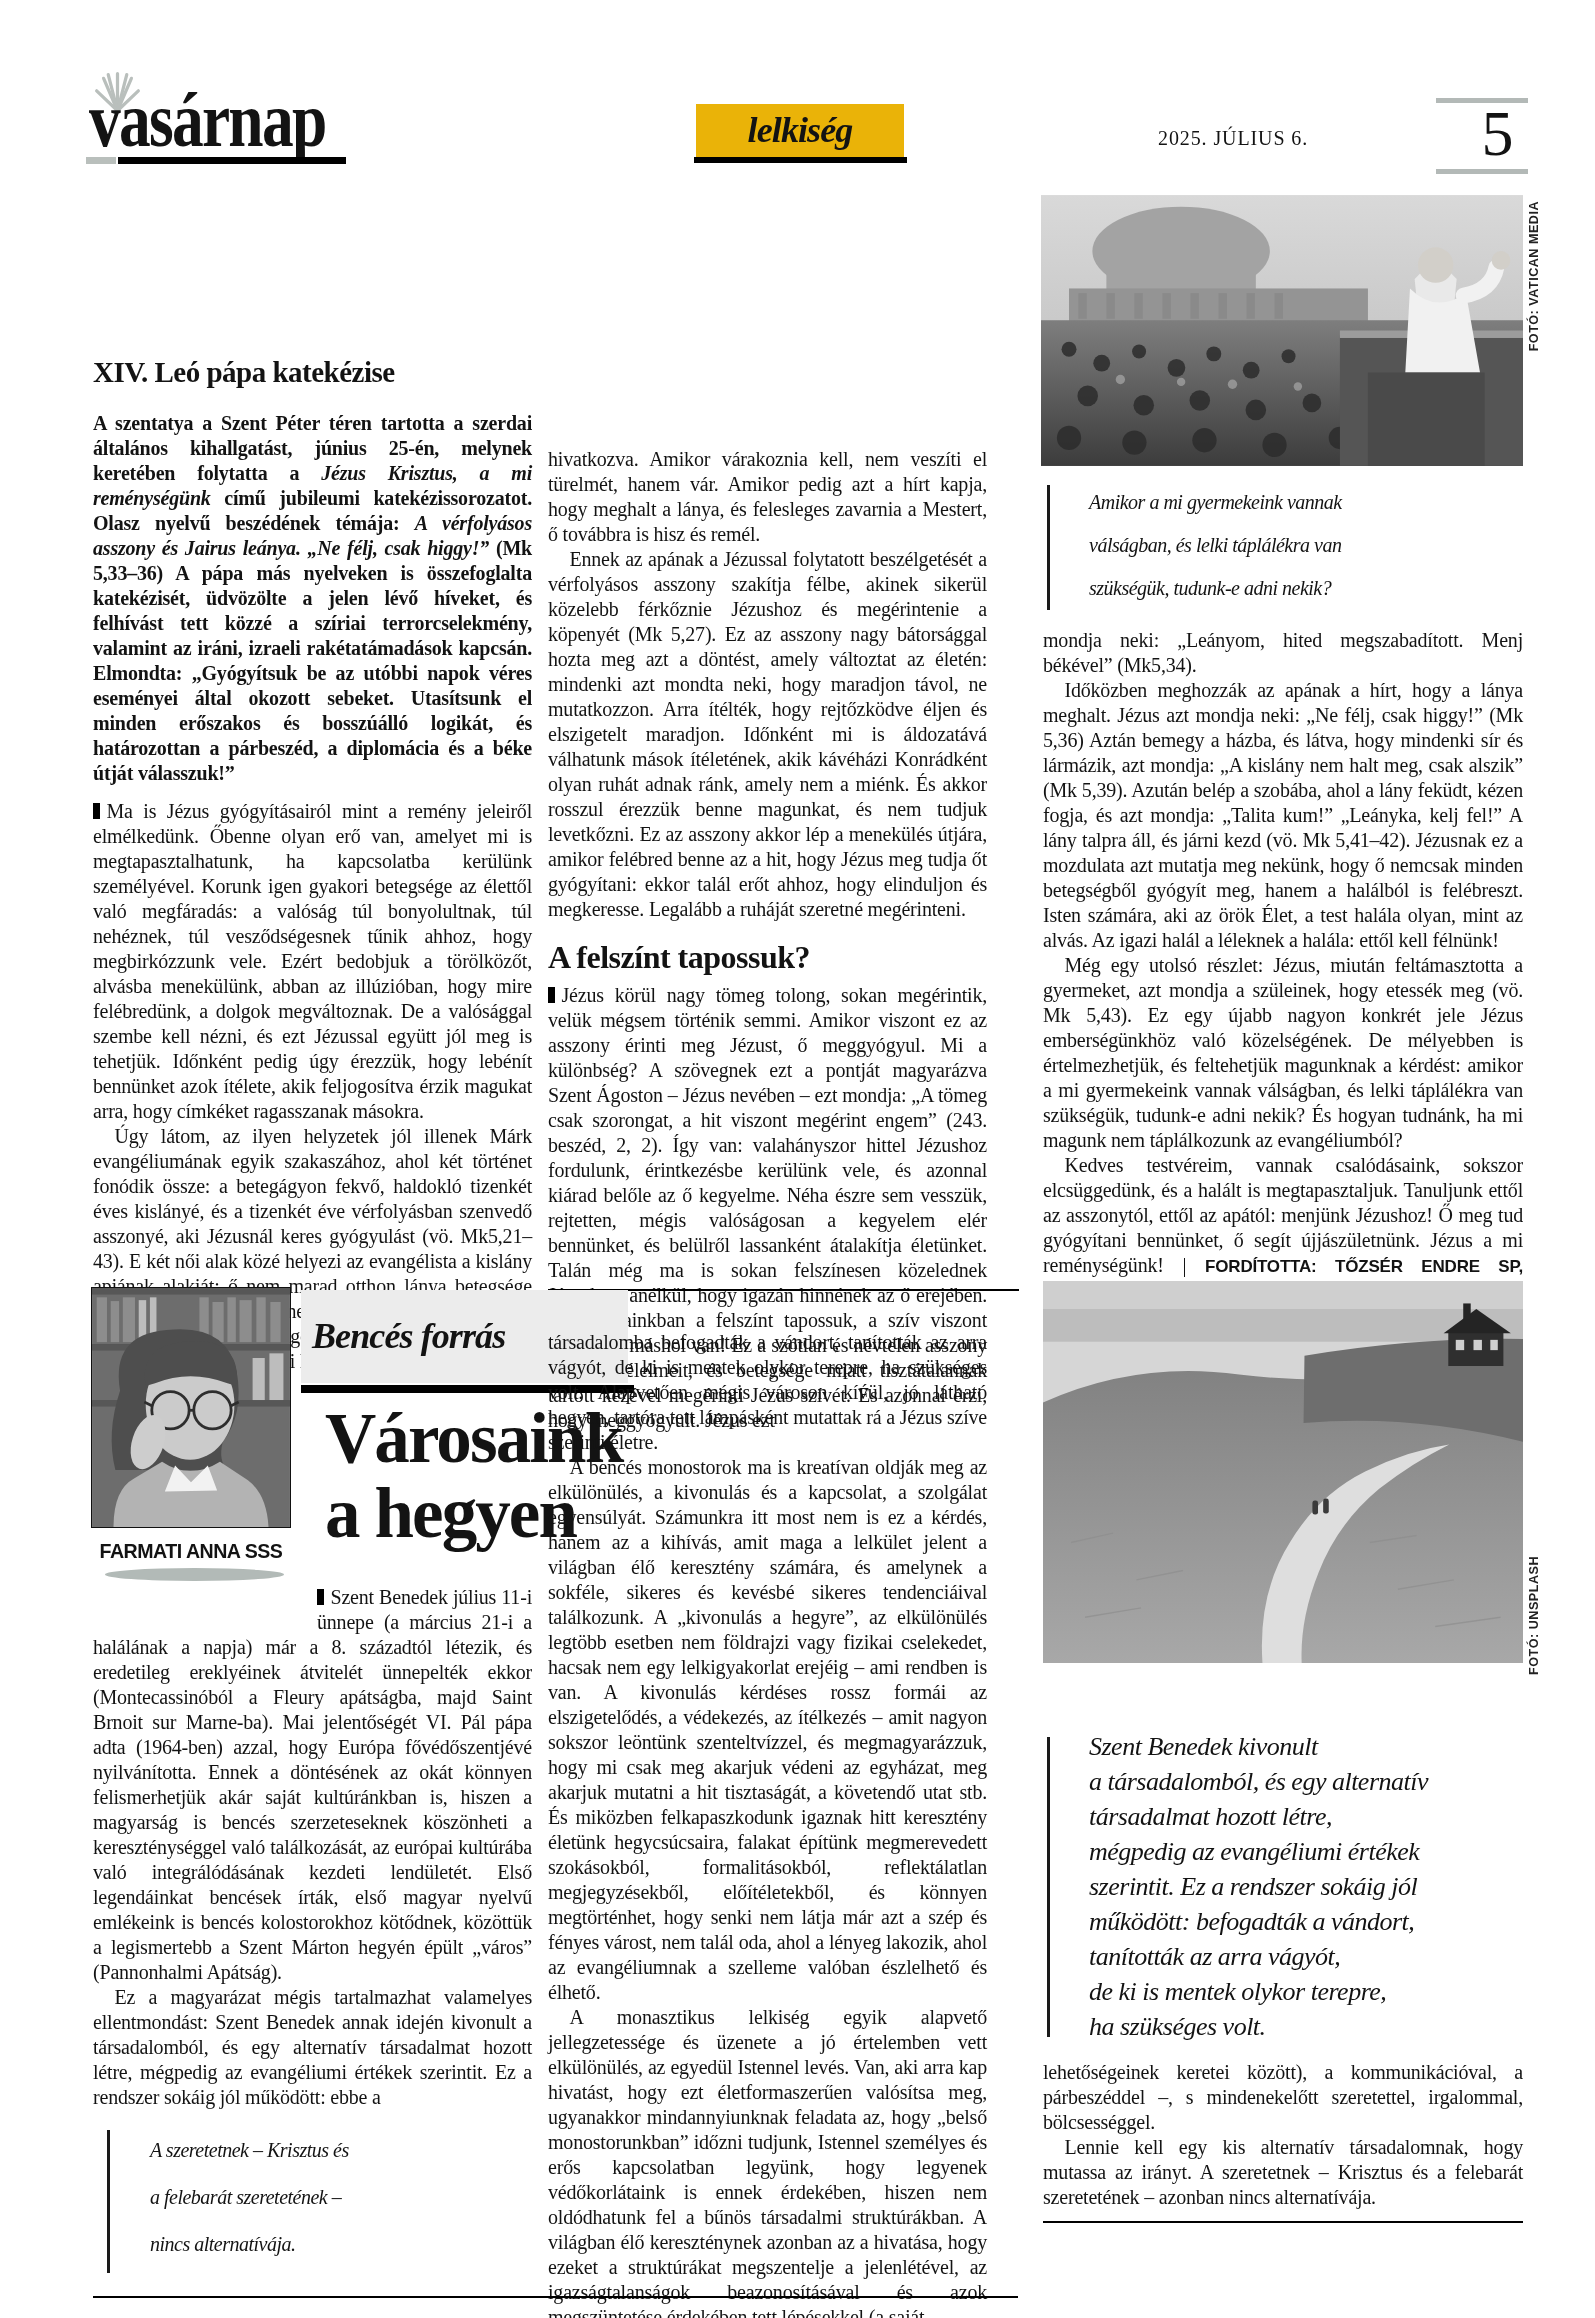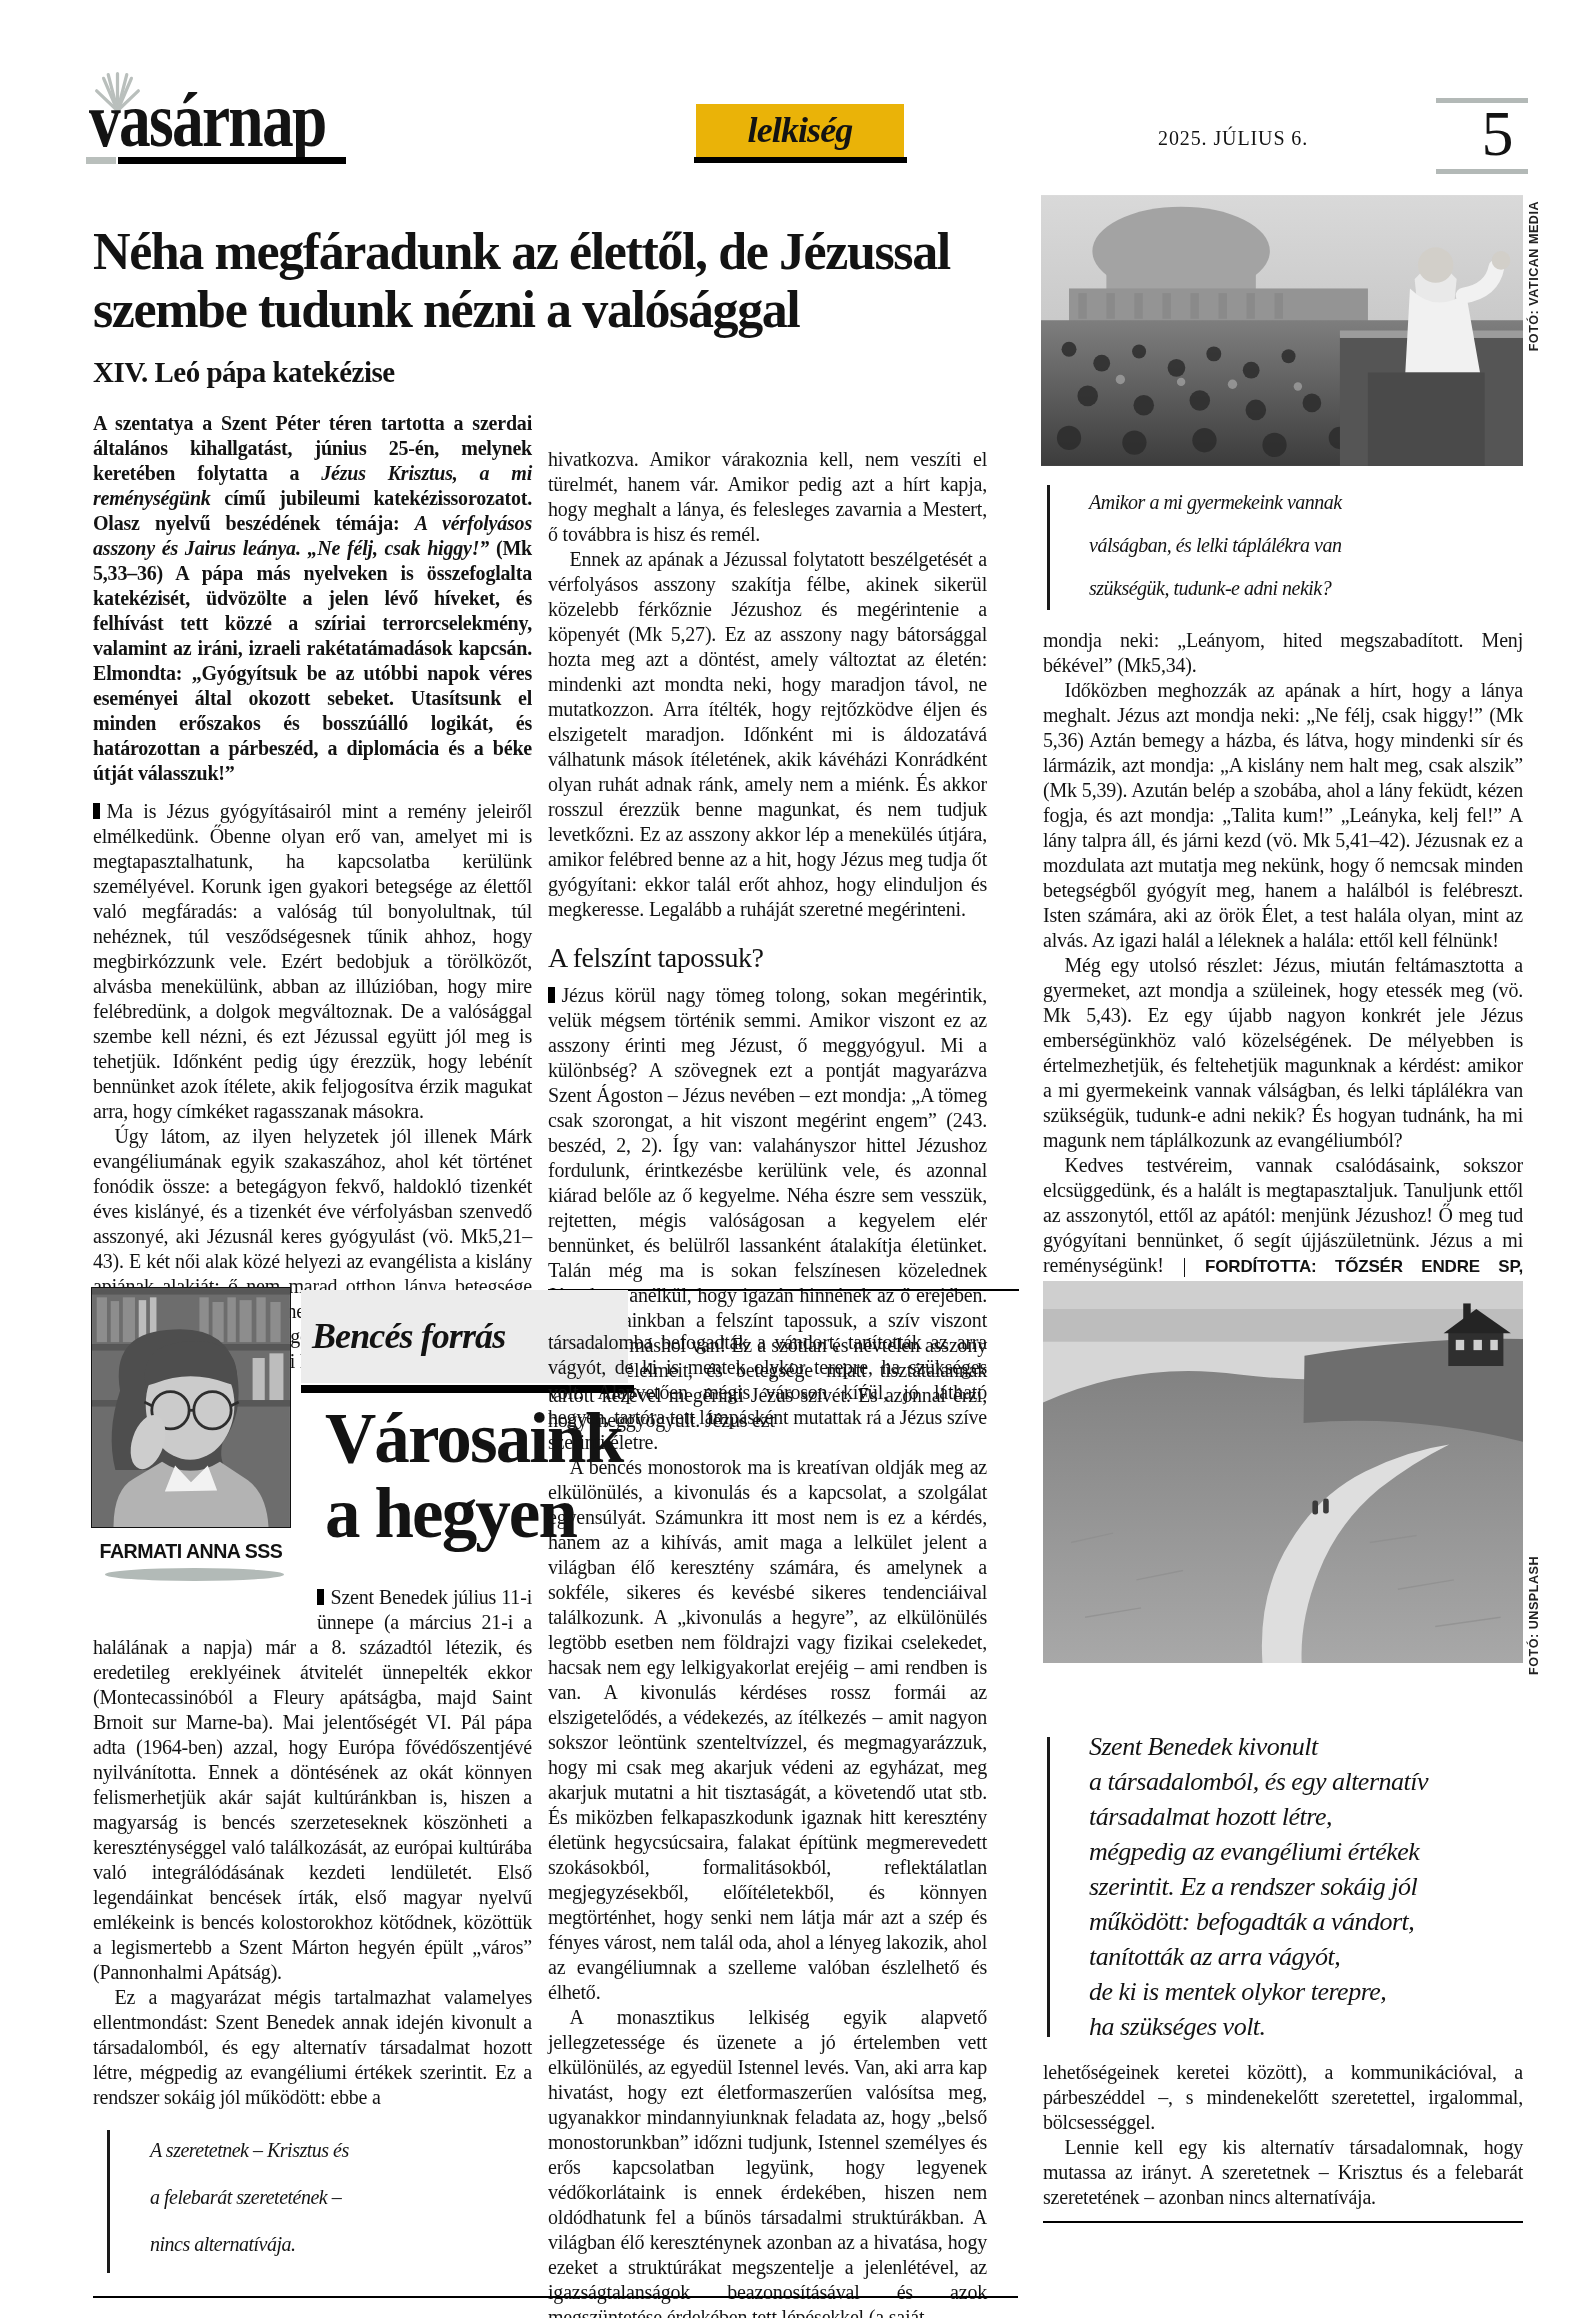--- a/index.html
+++ b/index.html
@@ -15,21 +15,21 @@
   .section-box{background:#eab308;text-align:center;}
   .section-label{font-style:italic;font-weight:bold;font-size:36px;line-height:53px;letter-spacing:-0.9px;}
   .section-rule{background:#000;}
   .issue-date{font-size:20px;letter-spacing:0.9px;white-space:nowrap;}
   .pageno{font-size:64px;line-height:64px;}
   .pageno-bar{background:#b3b9b7;}
 
   
   .headline{font-weight:bold;font-size:52px;line-height:58px;letter-spacing:-1.4px;white-space:pre-line;}
   .kicker{font-weight:bold;font-size:29px;letter-spacing:-0.5px;}
-  .subhead{font-weight:normal;font-size:28px;letter-spacing:-0.5px;}
+  .subhead{font-weight:bold;font-size:32px;letter-spacing:-0.5px;}
   .col{font-size:20px;line-height:25px;text-align:justify;letter-spacing:-0.2px;}
   .col p{margin:0;text-indent:21.5px;}
   .col p.first{text-indent:0;}
   .col p.lead{font-weight:bold;text-indent:0;margin-bottom:13px;}
   .col p.marked{text-indent:0;margin-top:12px;}
   .col p.marked::before{content:"";display:inline-block;width:7px;height:16px;background:#000;
                         margin-right:6.5px;vertical-align:-0.9px;}
   .credit{font-family:"Liberation Sans",sans-serif;font-weight:bold;font-size:17px;letter-spacing:-0.2px;}
   .pull{font-style:italic;font-size:20px;line-height:43px;white-space:pre-line;letter-spacing:-0.5px;text-align:left;}
   .pull-bar{background:#1a1a1a;width:3.3px;}
@@ -71,22 +71,20 @@
     <div class="section-label">lelkiség</div>
   </div>
   <div class="abs section-rule" style="left:694px;top:157px;width:213px;height:6px;"></div>
 
   <div class="abs issue-date" style="left:1158px;top:127px;">2025. JÚLIUS 6.</div>
 
   <div class="abs pageno-bar" style="left:1436px;top:98px;width:92px;height:5.1px;"></div>
   <div class="abs pageno" style="left:1467px;top:102px;width:61px;text-align:center;">5</div>
   <div class="abs pageno-bar" style="left:1436px;top:169px;width:92px;height:5.1px;"></div>
 
-  <div class="abs headline" style="left:93px;top:223px;width:939px;">Néha megfáradunk az élettől, de Jézussal
-szembe tudunk nézni a valósággal</div>
 
   <div class="abs photo-frame" style="left:1041px;top:195px;width:482px;height:271px;">
     <svg width="482" height="271" viewBox="0 0 1032 580">
       <defs>
         <linearGradient id="sky" x1="0" y1="0" x2="0" y2="1">
           <stop offset="0" stop-color="#d9d9d9"></stop>
             <stop offset="1" stop-color="#b8b8b8"></stop>
         </linearGradient>
         <linearGradient id="crowd" x1="0" y1="0" x2="0" y2="1">
           <stop offset="0" stop-color="#7e7e7e"></stop>

